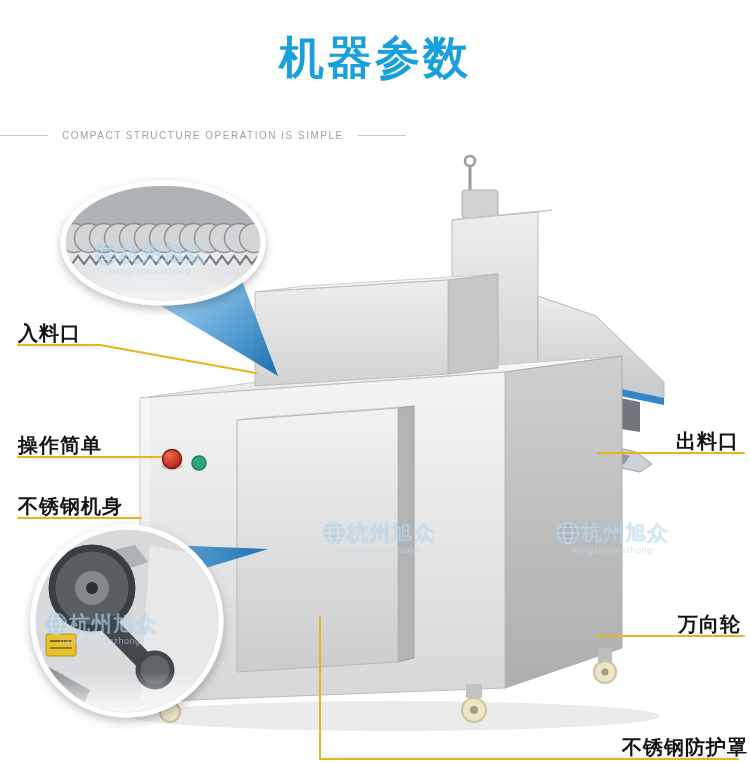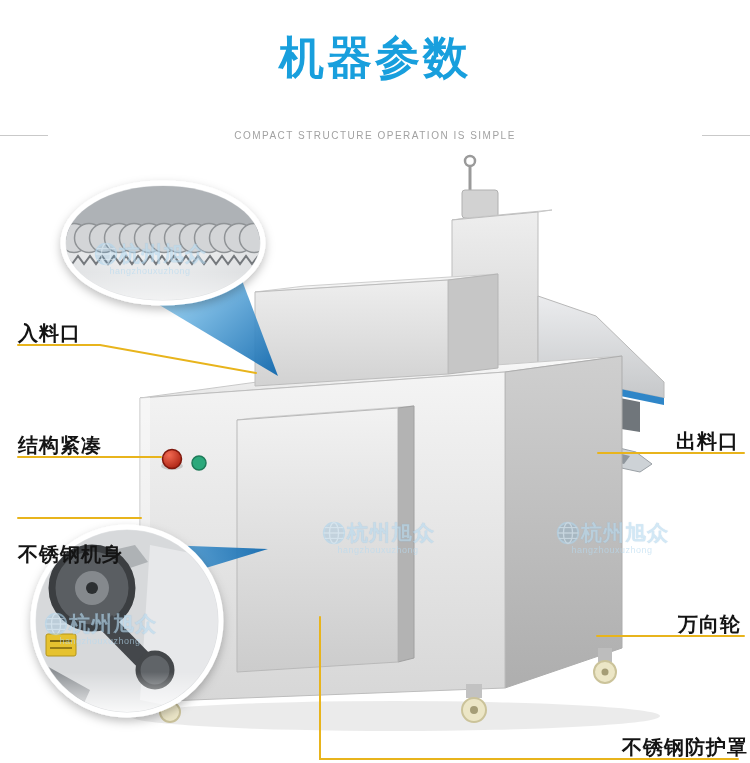--- a/index.html
+++ b/index.html
@@ -3,21 +3,21 @@
 <meta charset="utf-8">
 <style>
   html,body{margin:0;padding:0;background:#ffffff;}
   .page{position:relative;width:750px;height:763px;background:#ffffff;overflow:hidden;
         font-family:"Liberation Sans","DejaVu Sans",sans-serif;}
   .title{position:absolute;top:28px;left:0;width:100%;text-align:center;
          font-size:45px;font-weight:900;color:#189fdd;letter-spacing:3px;margin:0;}
   .subtitle{position:absolute;top:92px;left:0;width:100%;text-align:center;
             font-size:26px;font-weight:700;color:#1b1b1b;letter-spacing:3px;margin:0;}
   .en-row{position:absolute;top:130px;left:0;width:100%;display:flex;
-          justify-content:space-between;align-items:center;gap:14px;}
+          justify-content:flex-start;align-items:center;gap:14px;}
   .en-row .hline{display:inline-block;width:48px;height:1px;background:#c9c9c9;}
   .en-row .en{font-size:10px;color:#a2a2a2;letter-spacing:1.5px;}
   .art{position:absolute;top:0;left:0;width:750px;height:763px;}
   .label{position:absolute;font-size:20px;font-weight:600;color:#141414;
          letter-spacing:1px;white-space:nowrap;}
   .wm{position:absolute;transform:translate(-50%,-50%);text-align:center;
       opacity:.62;pointer-events:none;}
   .wm-row{display:flex;align-items:center;justify-content:space-between;}
   .wm-globe{width:26px;height:26px;flex:0 0 auto;}
   .wm-cn{font-size:21px;font-weight:700;color:#b7daf0;letter-spacing:1px;
@@ -198,22 +198,22 @@
       <polyline points="18,345 100,345 256,373"></polyline>
       <polyline points="18,457 161,457"></polyline>
       <polyline points="18,518 141,518"></polyline>
       <polyline points="598,453 744,453"></polyline>
       <polyline points="597,636 744,636"></polyline>
       <polyline points="320,617 320,759 738,759"></polyline>
     </g>
   </svg>
 
   <div class="label" style="left:18px;top:320px;">入料口</div>
-  <div class="label" style="left:18px;top:432px;">结构紧凑</div>
-  <div class="label" style="left:18px;top:493px;margin-top:48px;">不锈钢机身</div>
+  <div class="label" style="left:18px;top:432px;">操作简单</div>
+  <div class="label" style="left:18px;top:493px;">不锈钢机身</div>
   <div class="label" style="left:676px;top:428px;">出料口</div>
   <div class="label" style="left:678px;top:611px;">万向轮</div>
   <div class="label" style="left:622px;top:734px;">不锈钢防护罩</div>
 
   <div class="wm" style="left:150px;top:258px;">
     <div class="wm-row">
       <svg class="wm-globe" viewBox="0 0 24 24">
         <circle cx="12" cy="12" r="9.5" fill="rgba(90,160,210,0.35)" stroke="#aed4ec" stroke-width="1.6"></circle>
         <ellipse cx="12" cy="12" rx="4.2" ry="9.5" fill="none" stroke="#cfe6f5" stroke-width="1.2"></ellipse>
         <line x1="2.5" y1="12" x2="21.5" y2="12" stroke="#cfe6f5" stroke-width="1.2"></line>

